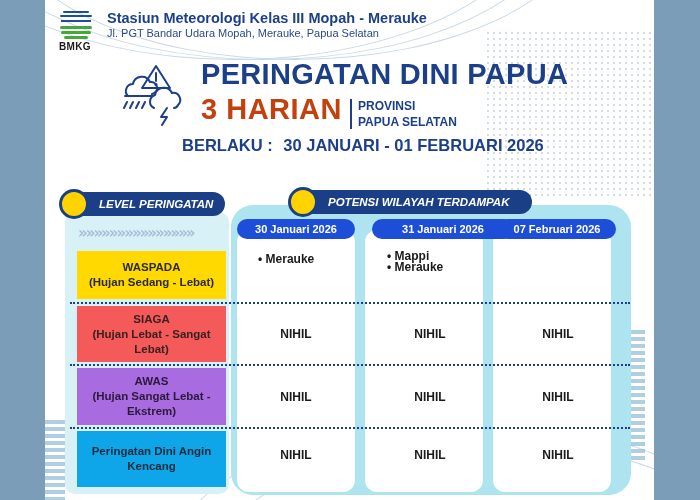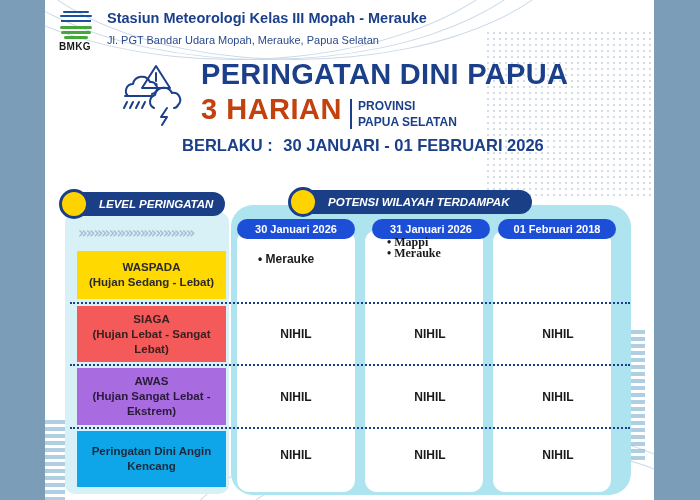--- a/index.html
+++ b/index.html
@@ -15,21 +15,21 @@
   .logo { width: 40px; height: 46px; position: relative; }
   .logo .b1 { position: absolute; left: 6px; top: 3px; width: 26px; height: 2px; background: #1c4f9c; border-radius: 2px; }
   .logo .b2 { position: absolute; left: 3px; top: 7px; width: 32px; height: 2px; background: #1c4f9c; border-radius: 2px; }
   .logo .b3 { position: absolute; left: 4px; top: 12px; width: 30px; height: 2px; background: #1c4f9c; }
   .logo .g1 { position: absolute; left: 3px; top: 18px; width: 32px; height: 3px; background: #45a83a; border-radius: 2px; }
   .logo .g2 { position: absolute; left: 4px; top: 23px; width: 30px; height: 3px; background: #45a83a; border-radius: 2px; }
   .logo .g3 { position: absolute; left: 7px; top: 28px; width: 24px; height: 3px; background: #45a83a; border-radius: 2px; }
   .logo .txt { position: absolute; left: 2px; top: 33px; font-family: "Liberation Sans", sans-serif; font-weight: bold; font-size: 10px; color: #1a1a1a; letter-spacing: 0.3px; }
   .header-text { margin-left: 10px; margin-top: 2px; }
   .station { font-family: "Liberation Sans", sans-serif; font-weight: bold; font-size: 14.5px; color: #1c3f8a; }
-  .address { font-family: "Liberation Sans", sans-serif; font-size: 11px; color: #2a4a8c; margin-top: 8px; }
+  .address { font-family: "Liberation Sans", sans-serif; font-size: 11px; color: #2a4a8c; margin-top: 1px; }
 
   .weather-icon { position: absolute; left: 75px; top: 62px; width: 70px; height: 64px; }
   .title1 { position: absolute; left: 156px; top: 58px; font-family: "Liberation Sans", sans-serif; font-weight: bold; font-size: 29px; color: #1c3f8a; letter-spacing: 0.3px; }
   .title2 { position: absolute; left: 156px; top: 93px; font-family: "Liberation Sans", sans-serif; font-weight: bold; font-size: 29px; color: #c2410c; letter-spacing: 0.5px; }
   .title-sep { position: absolute; left: 305px; top: 99px; width: 1.5px; height: 30px; background: #1c3f8a; }
   .province { position: absolute; left: 313px; top: 98px; font-family: "Liberation Sans", sans-serif; font-weight: bold; font-size: 12px; color: #1c3f8a; line-height: 16px; width: 100px; }
   .berlaku { position: absolute; left: 137px; top: 136px; font-family: "Liberation Sans", sans-serif; font-weight: bold; font-size: 16.5px; color: #1c3f8a; }
   .berlaku .dt { margin-left: 6px; }
 
   
@@ -139,22 +139,22 @@
       <span>»</span>
       <span>»</span>
       <span>»</span>
       <span>»</span>
       <span>»</span>
       <span>»</span>
       <span>»</span>
   </div>
 
   <div class="date-pill" style="left:192px; width:118px;">30 Januari 2026</div>
-  <div class="date-pill" style="left:327px; width:118px;">31 Januari 2026</div>
-  <div class="date-pill" style="left:453px; width:118px;">01 Februari 2018</div>
+  <div class="date-pill" style="left:327px; width:142px;">31 Januari 2026</div>
+  <div class="date-pill" style="left:453px; width:118px;">07 Februari 2026</div>
 
   <div class="level" style="top:251px; height:48px; background:#ffd900; color:#2a2a2a;">
     <span>WASPADA</span>
     <span>(Hujan Sedang - Lebat)</span>
   </div>
   <div class="level" style="top:306px; height:56px; background:#f55a5a; color:#3a2020;">
     <span>SIAGA</span>
     <span>(Hujan Lebat - Sangat Lebat)</span>
   </div>
   <div class="level" style="top:368px; height:57px; background:#a86ce0; color:#2a1a3a;">
@@ -167,21 +167,21 @@
 
   <div class="dotline" style="top:302px;"></div>
   <div class="dotline" style="top:364px;"></div>
   <div class="dotline" style="top:427px;"></div>
 
   <div class="cell" style="left:213px; top:254px;">
     <ul>
         <li>Merauke</li>
       </ul>
   </div>
-  <div class="cell" style="left:342px; top:237px;font-family:Liberation Serif, serif;">
+  <div class="cell" style="left:342px; top:251px;">
     <ul>
       <li>Mappi</li>
       <li>Merauke</li>
     </ul>
   </div>
 
   <div class="cell center" style="left:192px; top:306px; width:118px; height:56px;">NIHIL</div>
   <div class="cell center" style="left:320px; top:306px; width:130px; height:56px;">NIHIL</div>
   <div class="cell center" style="left:448px; top:306px; width:130px; height:56px;">NIHIL</div>
 

